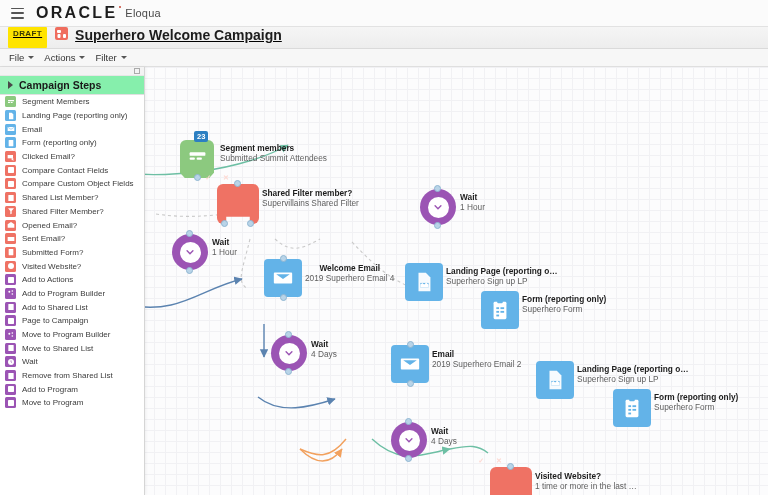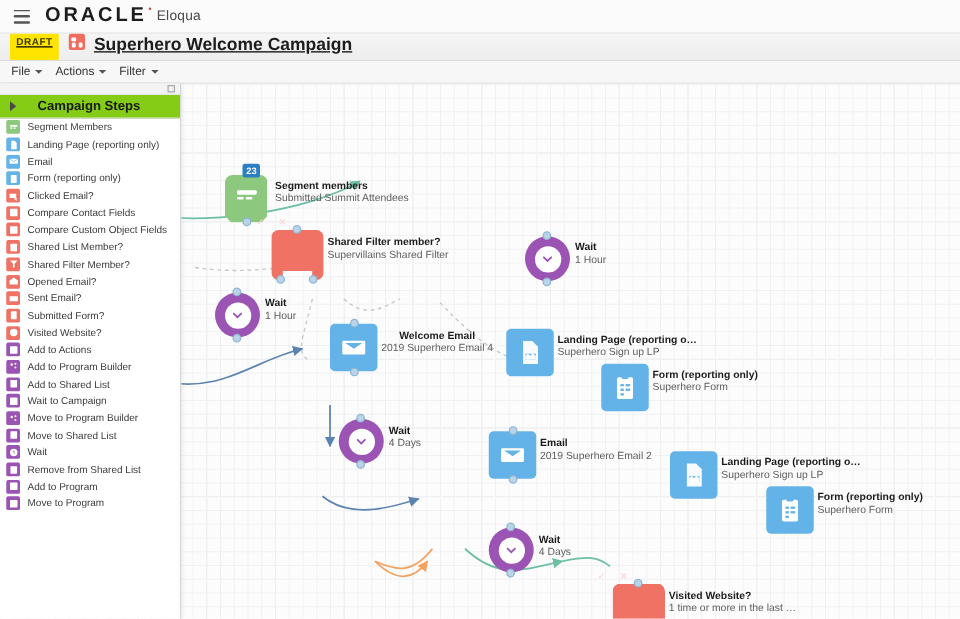--- a/index.html
+++ b/index.html
@@ -120,21 +120,21 @@
     overflow: hidden;
   }
   .sidebar-topbar { height: 9px; background: #f3f3f3; border-bottom: 1px solid #e6e6e6;
     position: relative; }
   .sidebar-collapse {
     position: absolute; right: 4px; top: 1px;
     width: 6px; height: 6px; border: 1px solid #aaa; cursor: pointer;
   }
   .sidebar-header {
     height: 19px; display: flex; align-items: center;
-    border-bottom: 1px solid #e0e0e0; background: #84cc16; gap: 11px;
+    border-bottom: 1px solid #e0e0e0; background: #86efac;
   }
   .tri-right {
     width: 0; height: 0; margin-left: 8px; margin-right: 6px;
     border-top: 4px solid transparent;
     border-bottom: 4px solid transparent;
     border-left: 5px solid #4a4a4a;
   }
   .sidebar-header-label { font-size: 10.5px; font-weight: 700; color: #1a1a1a; }
 
   .step-row {
@@ -670,21 +670,21 @@
             </svg>
           </span>
           <span class="step-label">Add to Shared List</span>
         </div>
         <div class="step-row">
           <span class="step-ico" style="background: rgb(155, 84, 180);">
             <svg viewBox="0 0 24 24" fill="#ffffff">
               <rect x="3" y="3" width="18" height="18" rx="2"></rect>
             </svg>
           </span>
-          <span class="step-label">Wait to Campaign</span>
+          <span class="step-label">Page to Campaign</span>
         </div>
         <div class="step-row">
           <span class="step-ico" style="background: rgb(155, 84, 180);">
             <svg viewBox="0 0 24 24" fill="#ffffff">
               <circle cx="7" cy="8" r="3"></circle>
               <circle cx="16" cy="6" r="2.5"></circle>
               <circle cx="16" cy="15" r="2.5"></circle>
             </svg>
           </span>
           <span class="step-label">Move to Program Builder</span>

